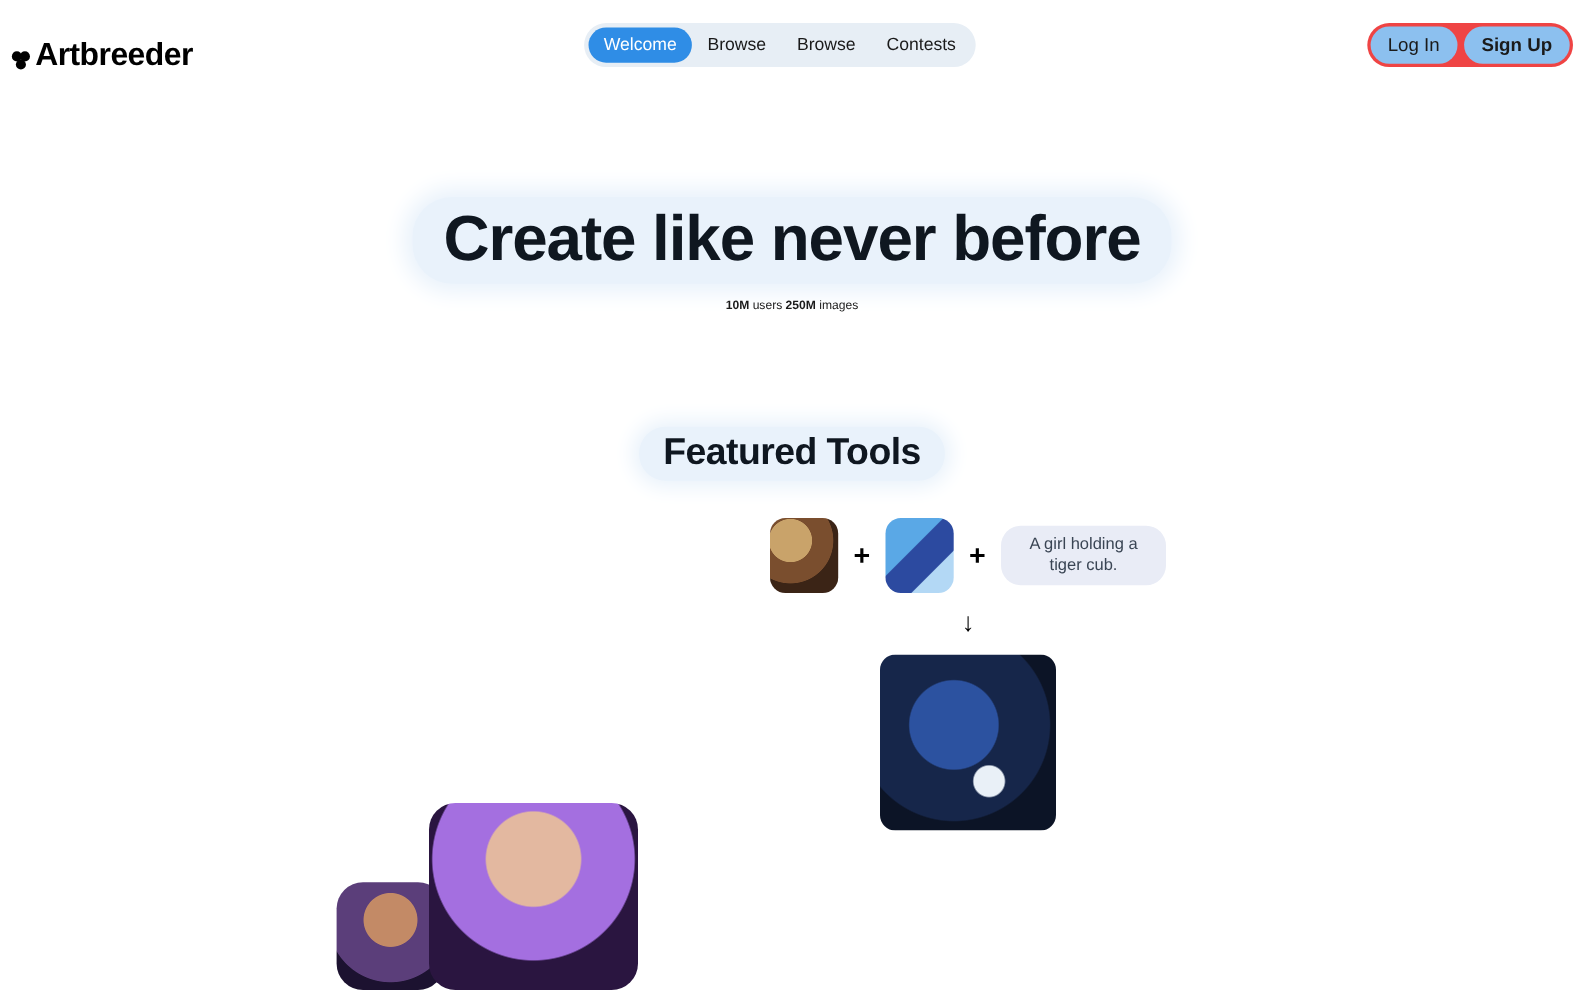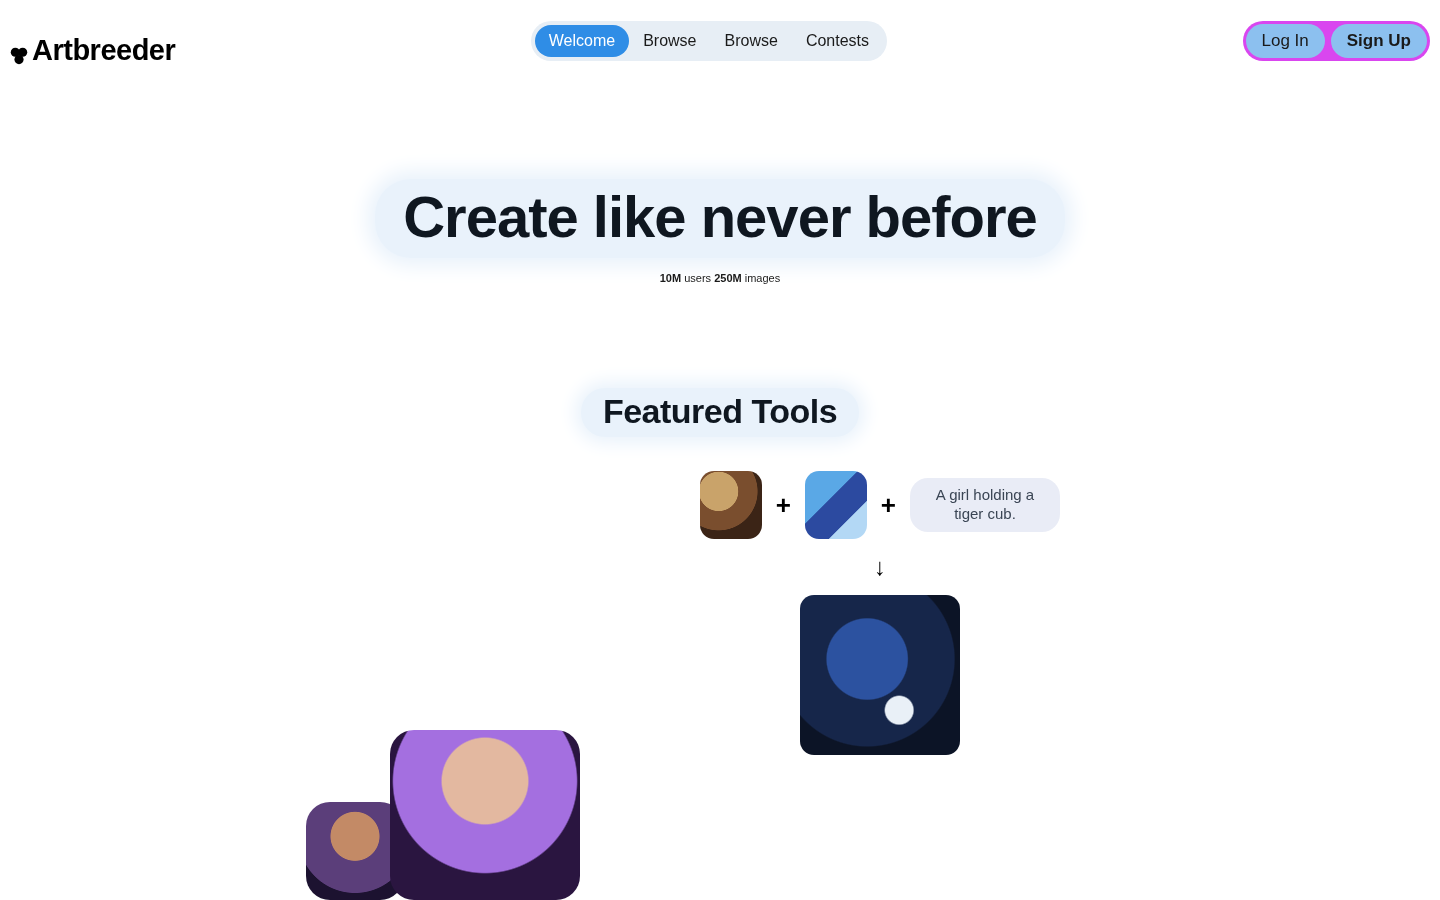--- a/index.html
+++ b/index.html
@@ -50,21 +50,21 @@
     color: #1a1a1a;
   }
   .main-nav a.active {
     background: #2f8de6;
     color: #fff;
   }
 
   .auth {
     display: flex;
     gap: 6px;
-    background: #d946ef;
+    background: #ef4444;
     border-radius: 24px;
     padding: 3px;
     text-align: center;
   }
   .auth a {
     font-size: 17px;
     font-weight: 500;
     padding: 7px 16px;
     border-radius: 20px;
     cursor: pointer;

